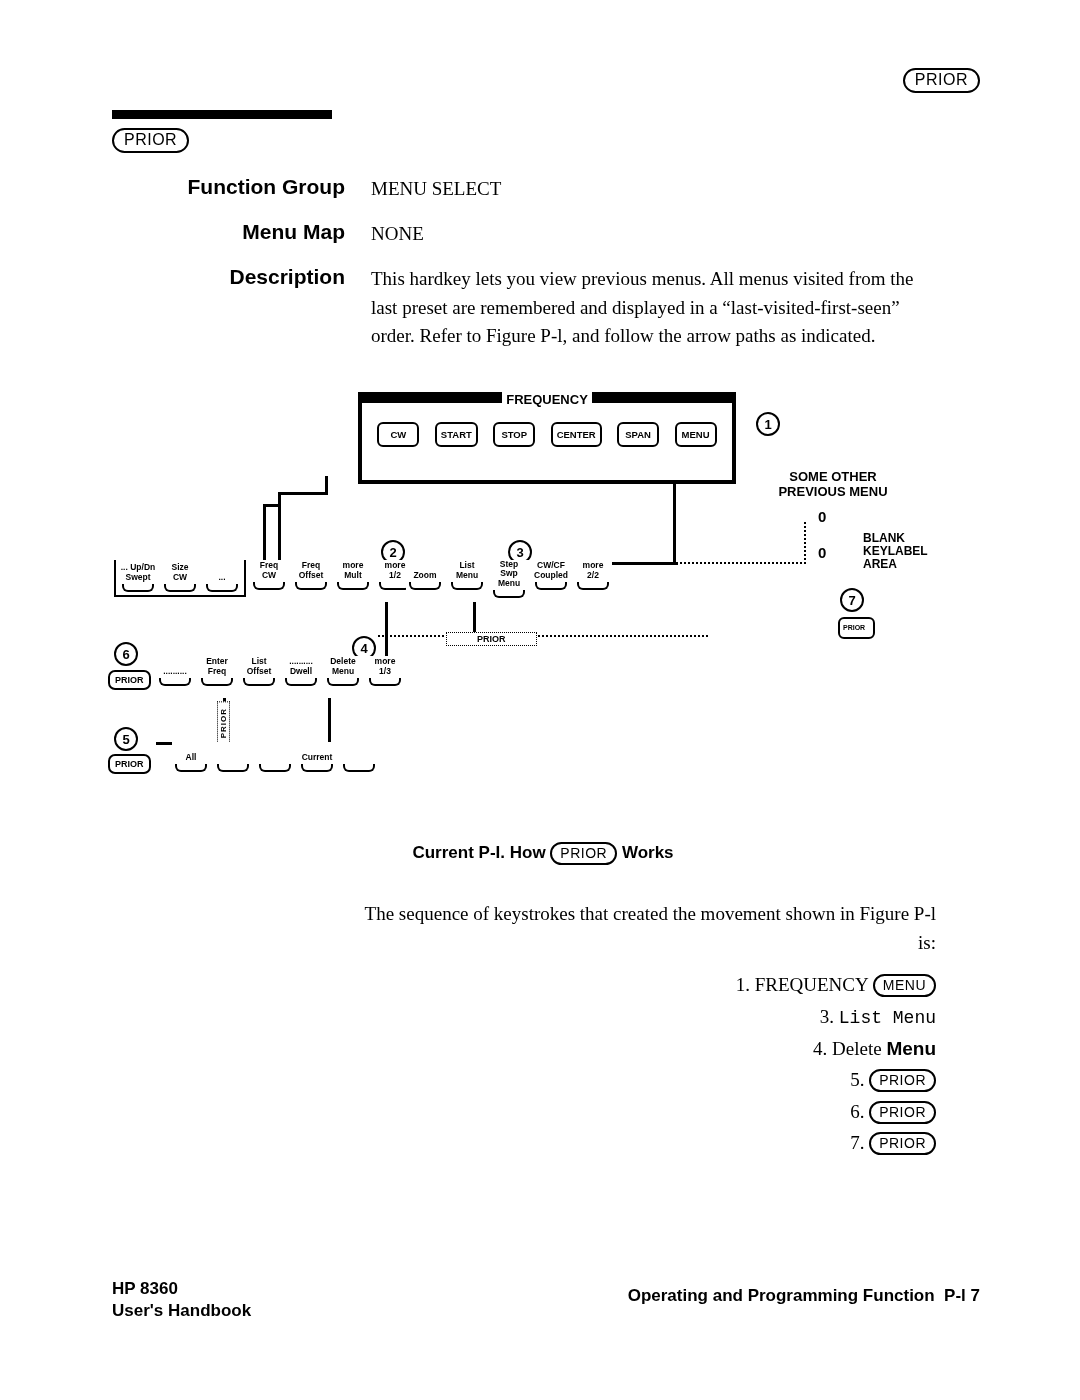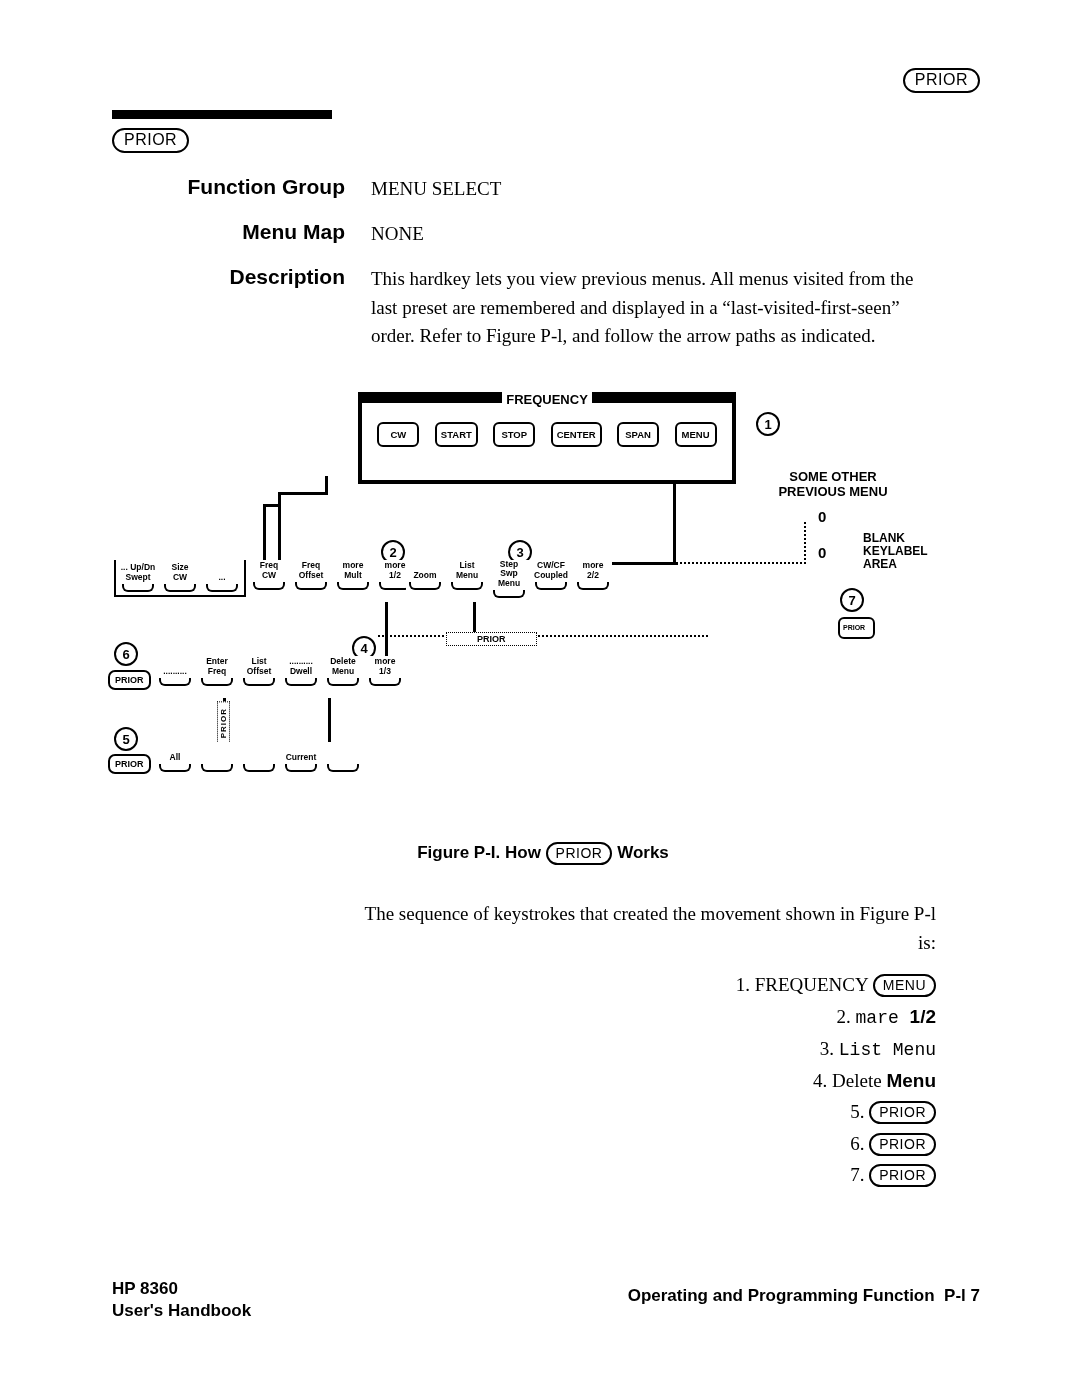--- a/index.html
+++ b/index.html
@@ -255,21 +255,21 @@
     border: 1.5px dotted #000;
     font-family: Arial, Helvetica, sans-serif;
     font-weight:900;
     font-size:9px;
     padding: 1px 30px;
     background:#fff;
   }
 
   .cn5 { position: absolute; left: 6px; top: 335px; }
   .tag5 { position: absolute; left: 0; top: 362px; }
-  .row-d { left: 48px; top: 350px; }
+  .row-d { left: 64px; top: 350px; }
   .prior-vert {
     position:absolute;
     left: 109px;
     top: 309px;
     font-family: Arial, Helvetica, sans-serif;
     font-weight:900;
     font-size:8px;
     writing-mode: vertical-rl;
     transform: rotate(180deg);
     border: 1.5px dotted #000;
@@ -554,29 +554,28 @@
           <div class="sk">
               <div class="lbl"></div>
               <div class="slot"></div>
             </div>
         </div>
       </div>
 
     </div>
 
     <div class="fig-caption">
-      <b><span>Figure P-I. How </span></b><span class="keycap">PRIOR</span><b><span> Works</span></b>
+      <b><span>Current P-I. How </span></b><span class="keycap">PRIOR</span><b><span> Works</span></b>
     </div>
   </div>
 
   <div class="body-text">
     <div>The sequence of keystrokes that created the movement shown in Figure P-l is:</div>
     <ol class="seq-list">
       <li><span class="num">1.</span><span> FREQUENCY </span> <span class="keycap">MENU</span></li>
-      <li><span class="num">2.</span> <span class="mono">mare </span><span class="sans-b">1/2</span></li>
       <li><span class="num">3.</span> <span class="mono">List Menu</span></li>
       <li><span class="num">4.</span><span> Delete </span><span class="sans-b">Menu</span></li>
       <li><span class="num">5.</span> <span class="keycap">PRIOR</span></li>
       <li><span class="num">6.</span> <span class="keycap">PRIOR</span></li>
       <li><span class="num">7.</span> <span class="keycap">PRIOR</span></li>
     </ol>
   </div>
 
   <div class="footer-left">
     <b><span>HP 8360</span></b><br>

